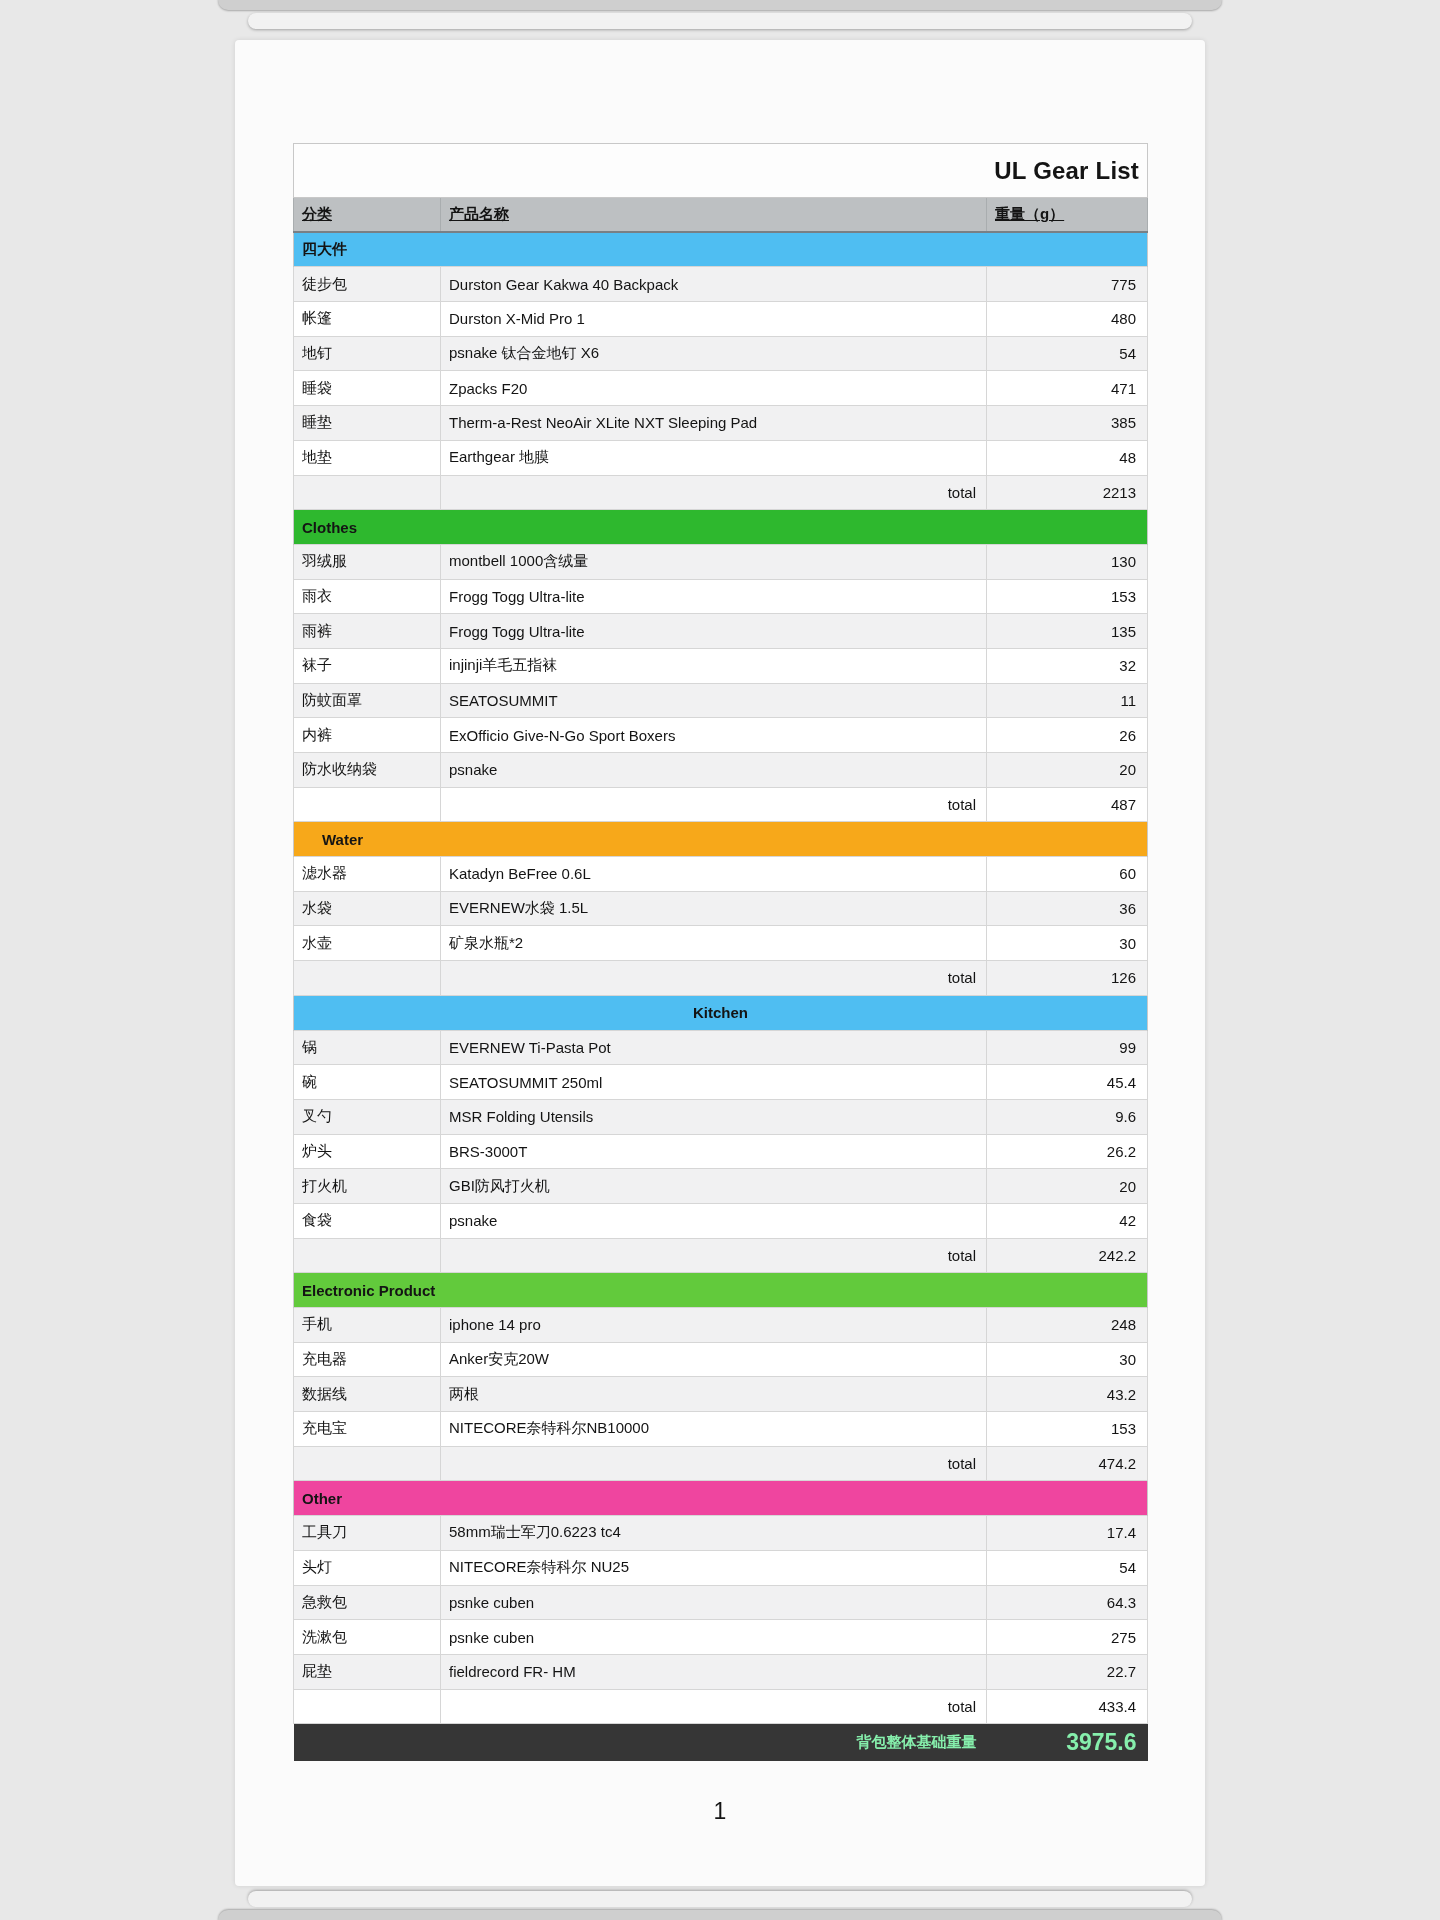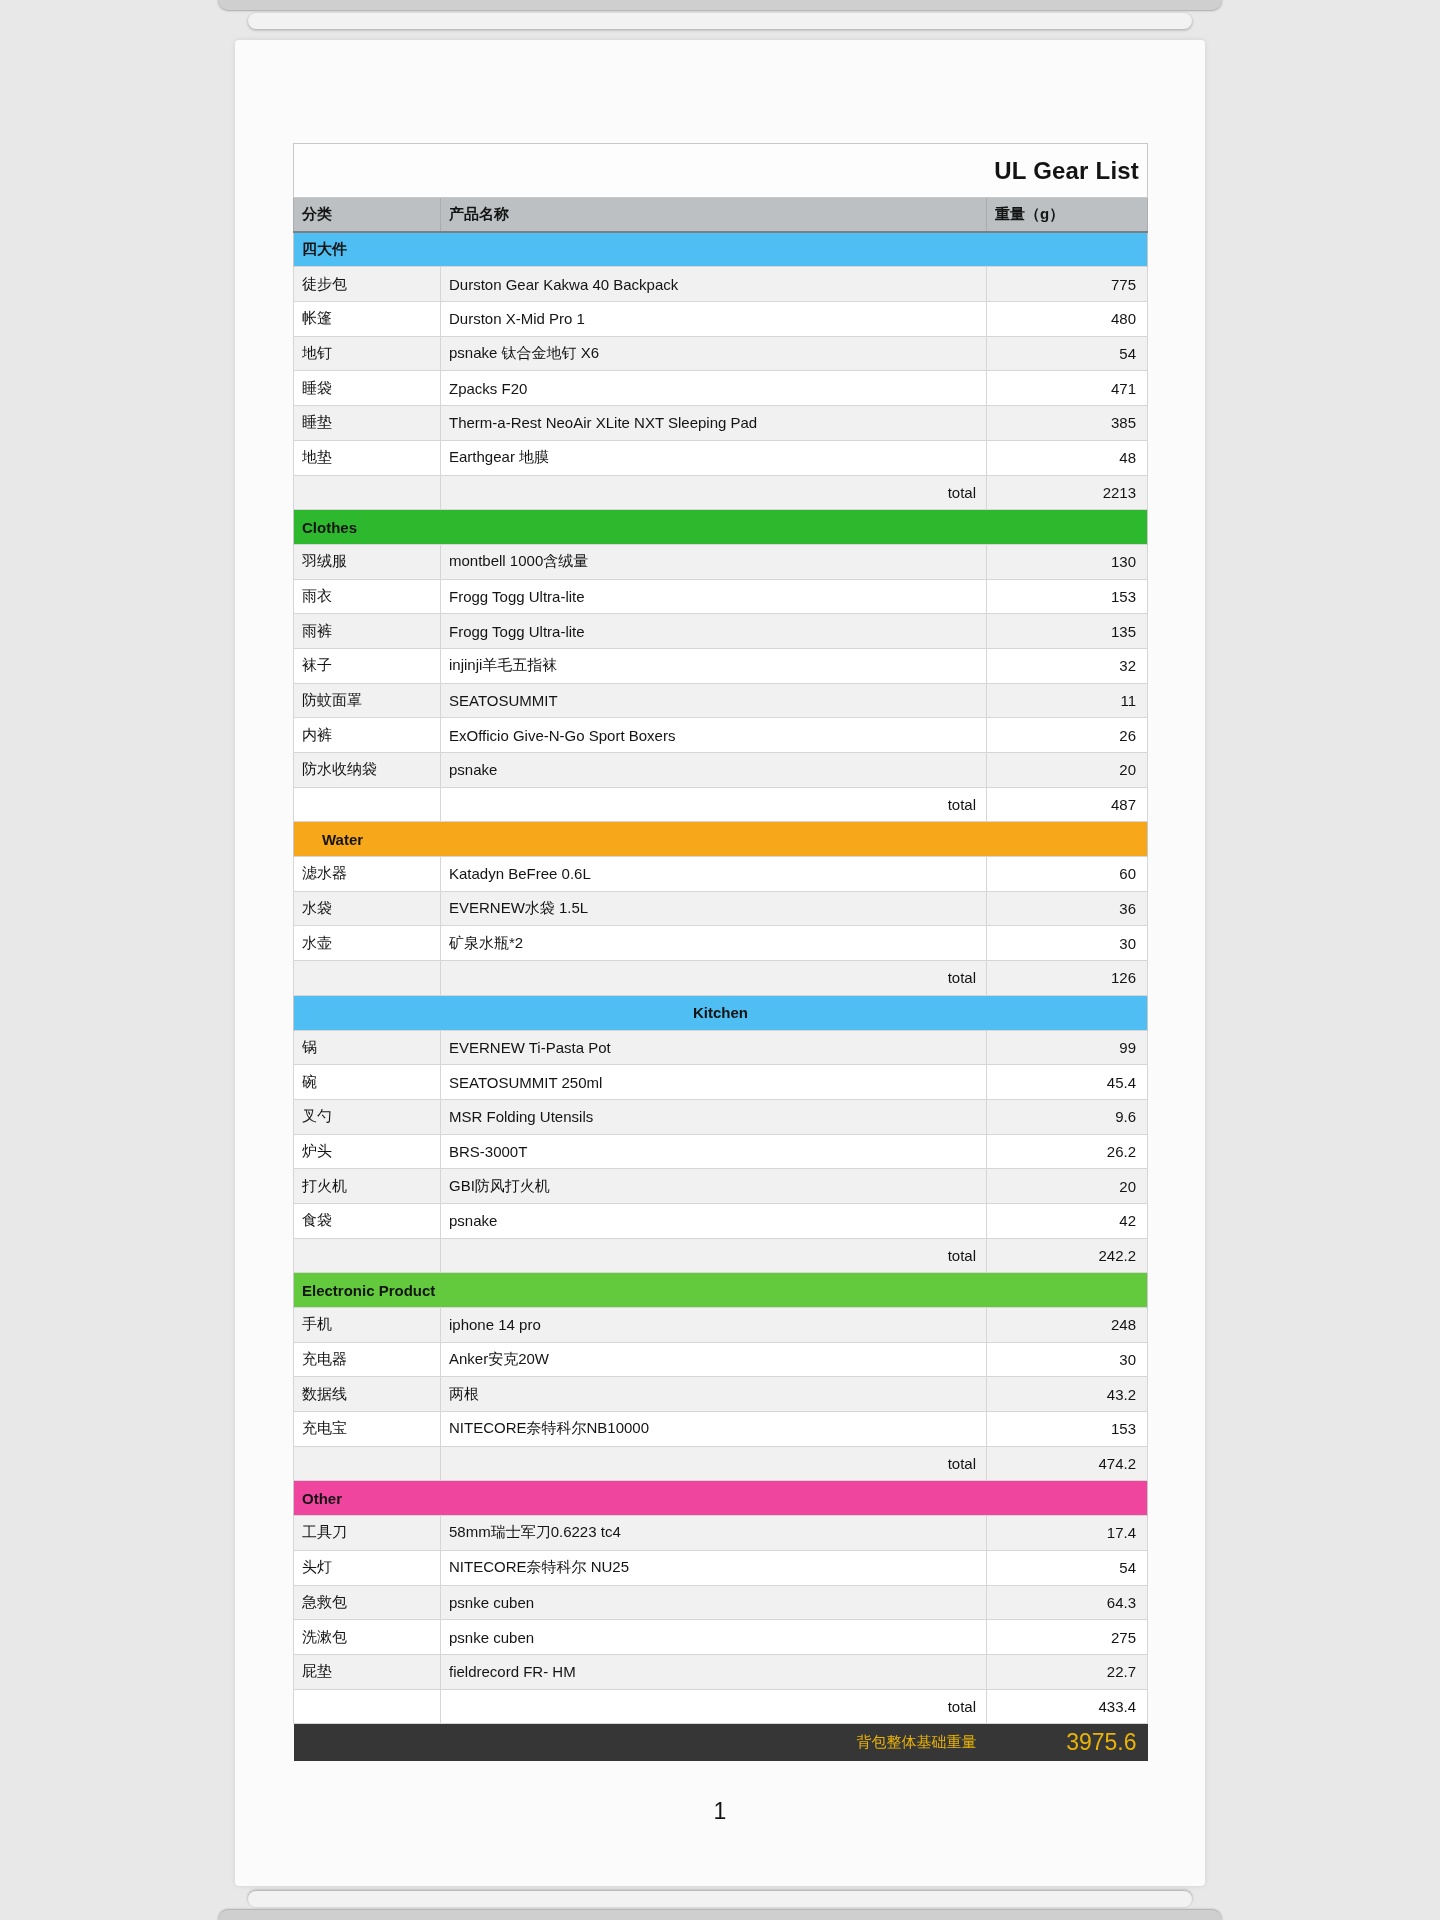--- a/index.html
+++ b/index.html
@@ -46,32 +46,33 @@
     vertical-align:middle;
   }
   tr.title-row td {
     height:54px; text-align:right; font-weight:bold; font-size:24px;
     background:#fdfdfd; border-color:#c8c8c8; letter-spacing:.2px;
   }
   tr.header-row td {
     background:#bdc0c2; font-weight:bold;
     border-color:#a9adaf;
     border-bottom:2px solid #798085;
+    text-decoration:underline;
   }
   tr.section-row td {
     font-weight:bold;
     border-left:1px solid #c8c8c8; border-right:1px solid #c8c8c8;
     border-top:none; border-bottom:none;
   }
   tr.row-gray td { background:#f1f1f2; }
   tr.row-white td { background:#ffffff; }
   td.weight-cell { text-align:right; padding-right:11px; }
   td.total-label-cell { text-align:right; padding-right:10px; }
   tr.summary-row td {
-    background:#363636; color:#eab308; font-weight:normal;
+    background:#363636; color:#86efac; font-weight:bold;
     border:none; height:37px;
   }
   td.summary-label { text-align:right; padding-right:10px; }
   td.summary-value { font-size:23px; text-align:right; padding-right:11px; }
   .page-number {
     position:absolute; left:485px; top:1758px; transform:translateX(-50%);
     font-size:23px; color:#141414;
   }
 </style>
 </head>

